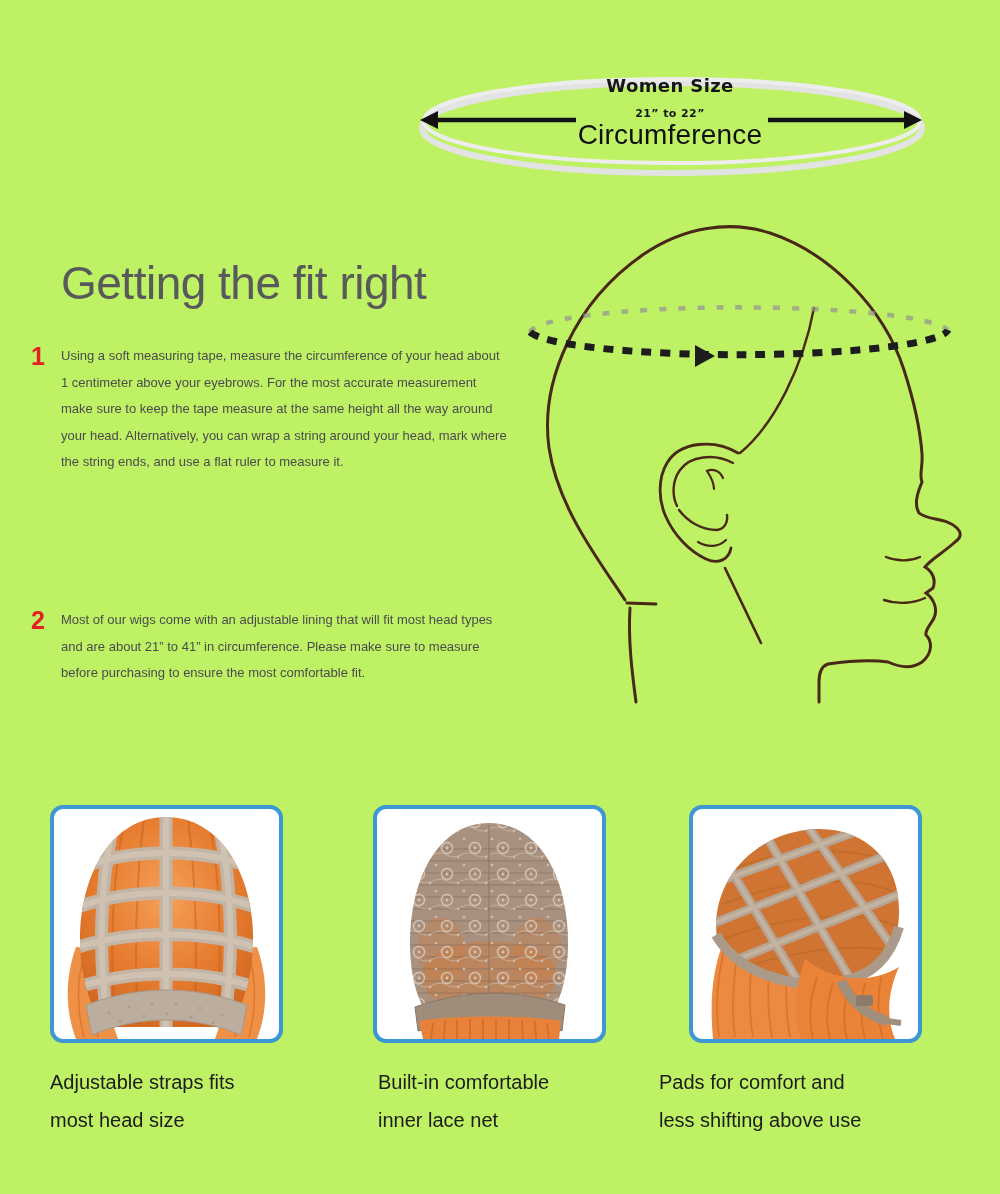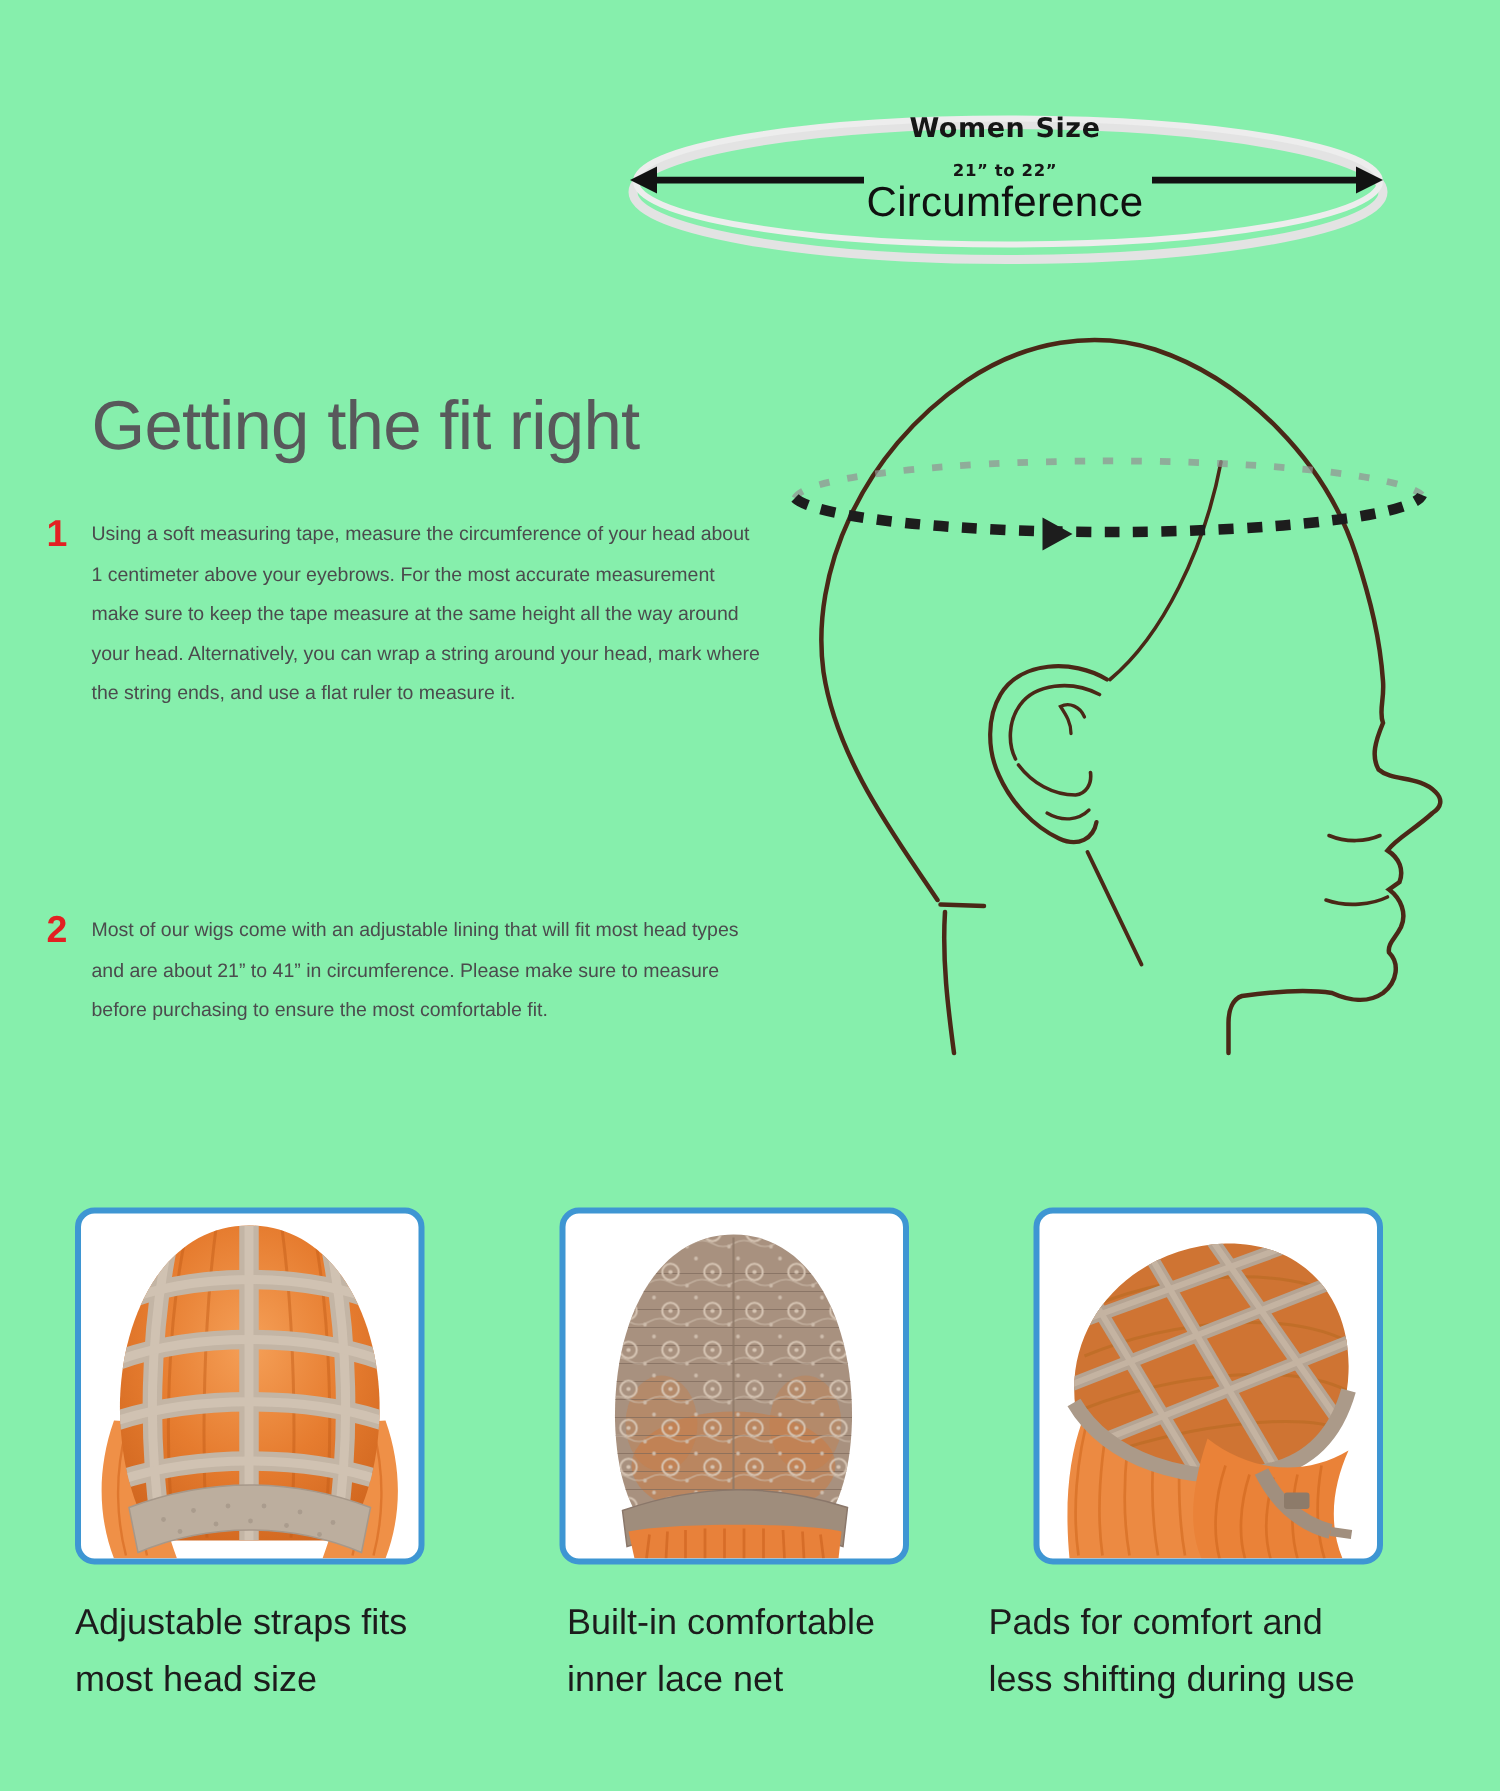--- a/index.html
+++ b/index.html
@@ -1,16 +1,16 @@
 <!DOCTYPE html>
 <html><head>
 <meta charset="utf-8">
 <style>
   html,body{margin:0;padding:0;background:#fff;}
-  .canvas{position:relative;width:1000px;height:1194px;background:#86efac;overflow:hidden;
+  .canvas{position:relative;width:1000px;height:1194px;background:#bef264;overflow:hidden;
           font-family:"Liberation Sans",sans-serif;color:#4b4b4d;}
   .abs{position:absolute;}
 
   
   .badge-svg{left:410px;top:74px;width:520px;height:106px;}
   .badge-text{left:410px;width:520px;text-align:center;color:#161616;}
   .badge-title{top:75px;font-family:"DejaVu Sans",sans-serif;font-size:18px;font-weight:600;letter-spacing:.4px;}
   .badge-range{top:107px;font-family:"DejaVu Sans",sans-serif;font-size:11px;font-weight:600;letter-spacing:.4px;}
   .badge-circ{top:119px;font-size:28px;font-weight:400;letter-spacing:.2px;color:#101010;}
 
@@ -22,21 +22,21 @@
   .step1{left:31px;top:343px;}
   .step2{left:31px;top:607px;}
 
   
   .head-svg{left:512px;top:210px;width:478px;height:540px;}
 
   
   .fbox{top:805px;width:225px;height:230px;border:4px solid #3e96d3;border-radius:13px;background:#fff;overflow:hidden;}
   .fbox svg{display:block;width:100%;height:100%;}
   .fb1{left:50px;} .fb2{left:373px;} .fb3{left:689px;}
-  .caption{top:1063px;font-size:24px;line-height:38px;color:#1c1c1c;}
+  .caption{top:1063px;font-size:20px;line-height:38px;color:#1c1c1c;}
   .cap1{left:50px;width:260px;} .cap2{left:378px;width:260px;} .cap3{left:659px;width:270px;}
   .caption span{display:block;}
 </style>
 </head>
 <body>
 
 <div class="canvas">
 
   <svg class="abs badge-svg" viewBox="0 0 520 106" aria-hidden="true">
     <ellipse cx="262" cy="54" rx="250" ry="45" fill="none" stroke="#e3e3e3" stroke-width="6"></ellipse>
@@ -304,16 +304,16 @@
   <div class="abs caption cap1">
     <span>Adjustable straps fits</span>
     <span>most head size</span>
   </div>
   <div class="abs caption cap2">
     <span>Built-in comfortable</span>
     <span>inner lace net</span>
   </div>
   <div class="abs caption cap3">
     <span>Pads for comfort and</span>
-    <span>less shifting during use</span>
+    <span>less shifting above use</span>
   </div>
 
 </div>
 
 </body></html>

